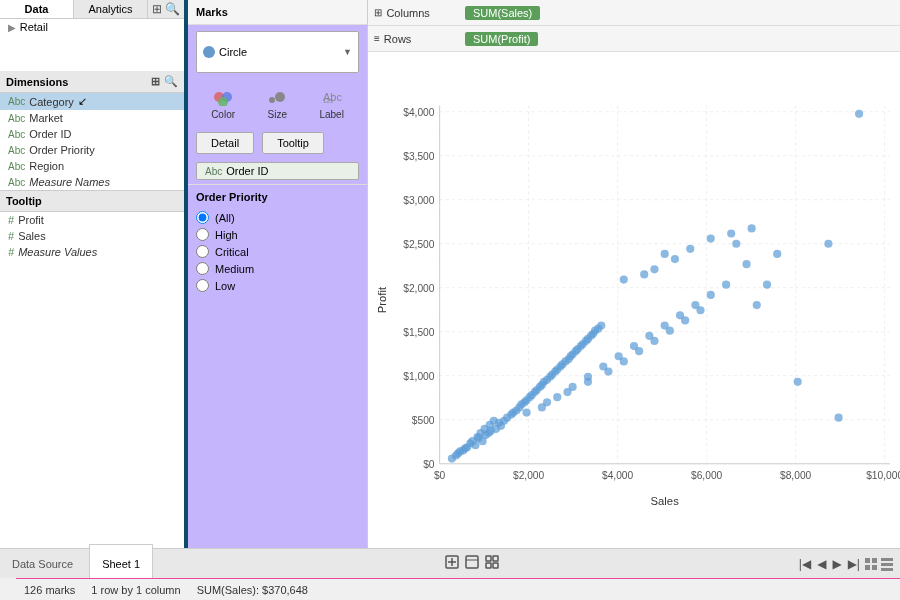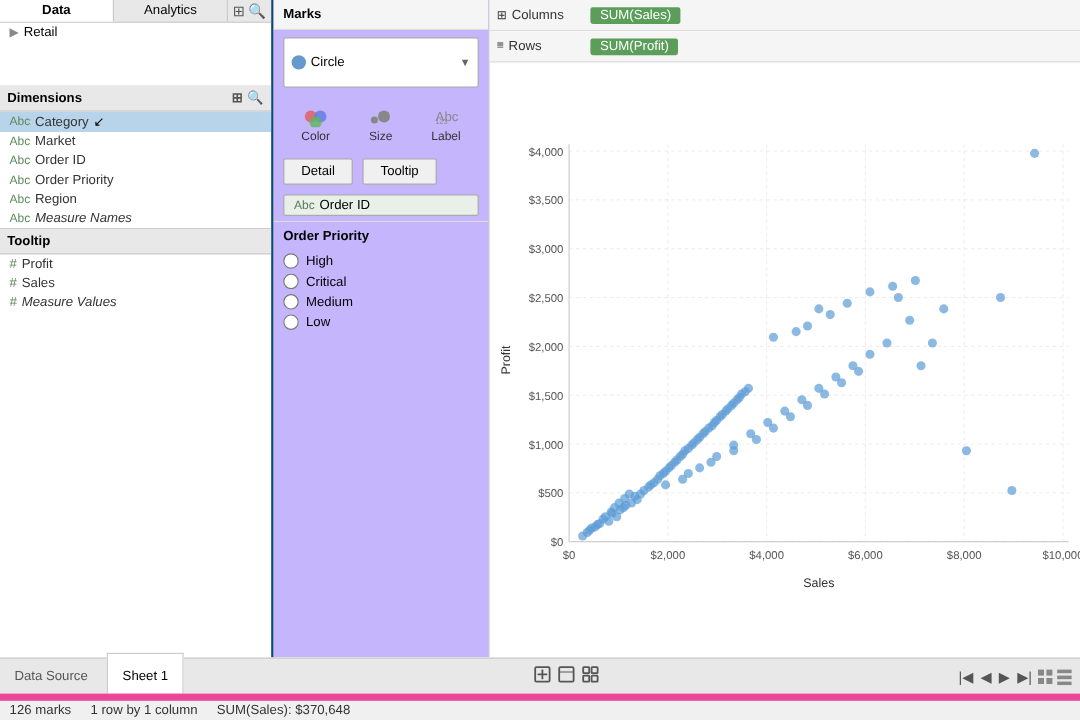--- a/index.html
+++ b/index.html
@@ -2,21 +2,21 @@
 <html><head>
   <meta charset="utf-8">
   <style>
     * { box-sizing: border-box; margin: 0; padding: 0; }
     body { font-family: 'Segoe UI', Tahoma, Geneva, Verdana, sans-serif; font-size: 11px; background: #f0f0f0; width: 900px; height: 600px; overflow: hidden; display: flex; flex-direction: column; }
 
     
     .main-area { display: flex; flex: 1; overflow: hidden; }
 
     
-    .left-panel { width: 228px; background: #fff; border-right: 2px solid #0c4a6e; display: flex; flex-direction: column; overflow: hidden; }
+    .left-panel { width: 188px; background: #fff; border-right: 4px solid #0c4a6e; display: flex; flex-direction: column; overflow: hidden; }
     .panel-tabs { display: flex; border-bottom: 1px solid #ccc; background: #e8e8e8; }
     .panel-tab { flex: 1; text-align: center; padding: 3px 0; font-size: 11px; cursor: pointer; border-right: 1px solid #ccc; }
     .panel-tab.active { background: #fff; font-weight: bold; }
 
     .section-header { display: flex; align-items: center; justify-content: space-between; padding: 4px 6px; background: #e8e8e8; border-bottom: 1px solid #ccc; font-size: 11px; font-weight: bold; }
     .section-header-icons { display: flex; gap: 4px; }
 
     .retail-item { display: flex; align-items: center; padding: 2px 8px; font-size: 11px; }
     .retail-item span.icon { margin-right: 4px; color: #888; font-size: 10px; }
 
@@ -52,33 +52,33 @@
     .filter-section { padding: 6px 8px; border-top: 1px solid #ddd; flex: 1; }
     .filter-label { font-size: 11px; font-weight: bold; margin-bottom: 6px; }
     .radio-item { display: flex; align-items: center; gap: 6px; padding: 2px 0; font-size: 11px; cursor: pointer; }
     .radio-item input[type=radio] { margin: 0; }
 
     
     .right-panel { flex: 1; background: #fff; display: flex; flex-direction: column; overflow: hidden; }
 
     .shelf-row { display: flex; align-items: center; padding: 2px 6px; border-bottom: 1px solid #ddd; background: #f5f5f5; height: 26px; }
     .shelf-label { display: flex; align-items: center; gap: 4px; font-size: 11px; color: #333; min-width: 70px; }
-    .shelf-pill { background: #5a9e5a; color: #fff; padding: 1px 8px; border-radius: 2px; font-size: 11px; margin-left: 8px; }
+    .shelf-pill { background: #5a9e5a; color: #fff; padding: 1px 8px; border-radius: 2px; font-size: 11px; margin-left: 21px; }
 
     .chart-container { flex: 1; position: relative; overflow: hidden; padding: 8px 0 8px 0; }
 
     
     .bottom-bar { height: 30px; background: #e8e8e8; border-top: 1px solid #ccc; display: flex; align-items: center; }
     .sheet-tab { padding: 13px 12px; background: #fff; border: 1px solid #ccc; border-bottom: none; margin-left: 4px; font-size: 11px; cursor: pointer; }
     .ds-tab { padding: 3px 12px; font-size: 11px; cursor: pointer; color: #555; }
     .tab-icons { margin-left: auto; display: flex; gap: 4px; padding: 0 8px; }
     .tab-icon-btn { background: none; border: none; cursor: pointer; font-size: 14px; color: #555; }
 
     
-    .status-bar { height: 22px; background: #f0f0f0; border-top: 6px solid #ec4899; display: flex; align-items: center; padding: 0 8px; gap: 16px; font-size: 11px; color: #333; }
+    .status-bar { height: 22px; background: #f0f0f0; border-top: 1px solid #ec4899; display: flex; align-items: center; padding: 0 8px; gap: 16px; font-size: 11px; color: #333; margin-left: 16px; }
 
     
     .nav-arrows { display: flex; gap: 2px; align-items: center; margin-left: auto; padding: 0 6px; }
     .nav-btn { background: none; border: none; cursor: pointer; font-size: 12px; color: #555; padding: 0 2px; }
   </style>
 </head>
 <body>
 
 <div class="main-area">
 
@@ -198,20 +198,24 @@
       <button class="dt-btn">Tooltip</button>
     </div>
 
     <div class="order-id-pill">
       <span style="font-size:10px; color:#5a7a5a;">Abc</span>
       <span>Order ID</span>
     </div>
 
     <div class="filter-section">
       <div class="filter-label">Order Priority</div>
+      <div class="radio-item">
+        <input type="radio" name="priority" checked="" style=""> 
+          <span>(All)</span>
+      </div>
       <div class="radio-item">
         <input type="radio" name="priority" style=""> 
           <span>High</span>
       </div>
       <div class="radio-item">
         <input type="radio" name="priority" style=""> 
           <span>Critical</span>
       </div>
       <div class="radio-item">
         <input type="radio" name="priority" style=""> 

